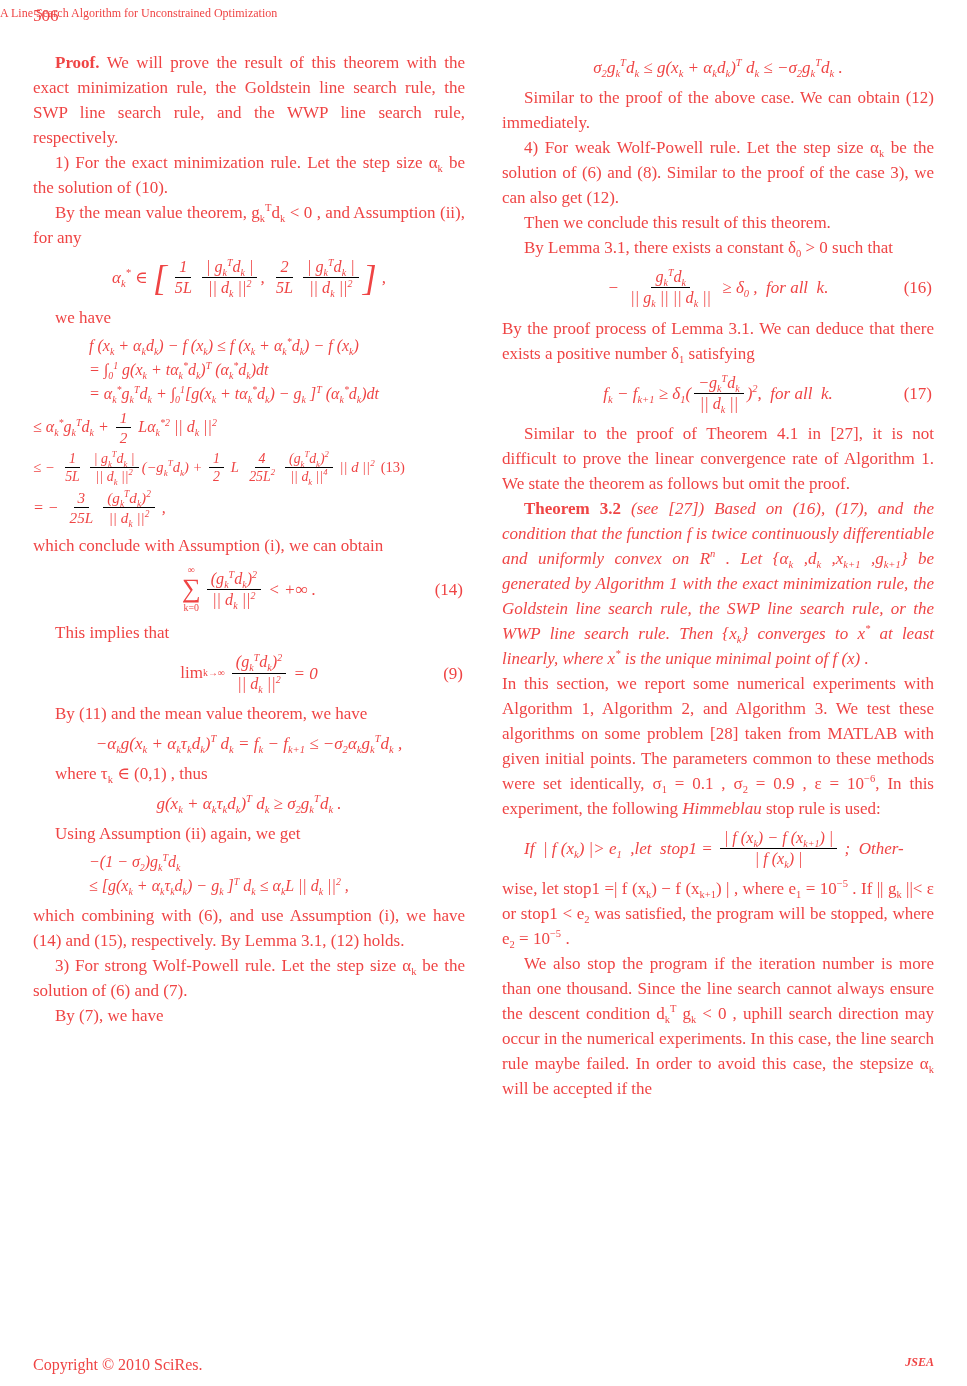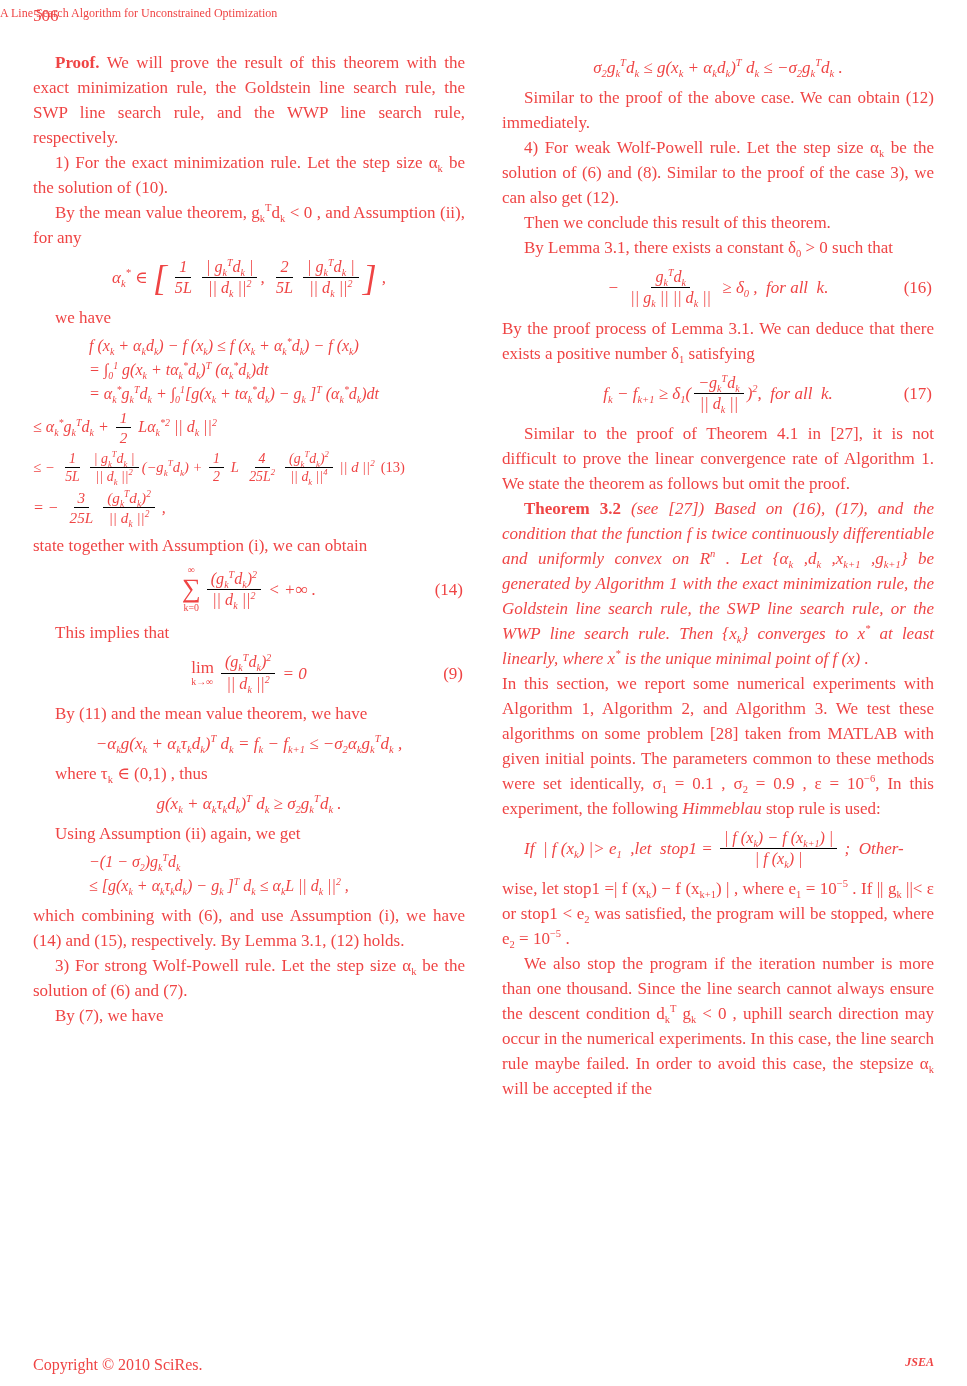--- a/index.html
+++ b/index.html
@@ -27,21 +27,21 @@
   .seg { white-space:pre; }
   .frac { display:inline-flex; flex-direction:column; align-items:center;
           vertical-align:middle; margin:0 3px; font-size:0.95em; line-height:1.25; }
   .frac .num { padding:0 4px; border-bottom:1.2px solid #000; white-space:pre; }
   .frac .den { padding:0 4px; white-space:pre; }
   .brk { font-size:2.1em; font-weight:300; line-height:0.9; margin:0 1px; }
   .bigop { display:inline-flex; flex-direction:column; align-items:center;
            line-height:1; margin-right:3px; font-style:normal; }
   .bigop .t, .bigop .b { font-size:0.58em; line-height:1.1; }
   .bigop .s { font-size:1.55em; line-height:1; }
-  .limop { display:inline-flex; flex-direction:column; align-items:flex-start;
+  .limop { display:inline-flex; flex-direction:row; align-items:center;
            line-height:1.05; margin-right:4px; font-style:normal; }
   .limop .b { font-size:0.58em; }
 
   
   .eq-block { margin:6px 0; font-style:italic; font-size:16px; }
   .eq-block .ln { display:flex; align-items:center; margin:3px 0; line-height:1.3; }
   .eq-block .ind1 { margin-left:56px; }
   .eq-block .l5 { font-size:14.6px; }
   .eq13-num { font-style:normal; margin-left:6px; }
 
@@ -142,21 +142,21 @@
             <span class="den">25L</span>
           </span>
         <span class="frac">
             <span class="num">(g<sub>k</sub><sup>T</sup>d<sub>k</sub>)<sup>2</sup></span>
             <span class="den">|| d<sub>k</sub> ||<sup>2</sup></span>
           </span>
         <span class="seg"> ,</span>
       </div>
     </div>
 
-    <p>state together with Assumption (i), we can obtain</p>
+    <p>which conclude with Assumption (i), we can obtain</p>
 
     <div class="eq">
       <span class="bigop">
           <span class="t">∞</span>
           <span class="s">∑</span>
           <span class="b">k=0</span>
         </span>
       <span class="frac">
           <span class="num">(g<sub>k</sub><sup>T</sup>d<sub>k</sub>)<sup>2</sup></span>
           <span class="den">|| d<sub>k</sub> ||<sup>2</sup></span>

